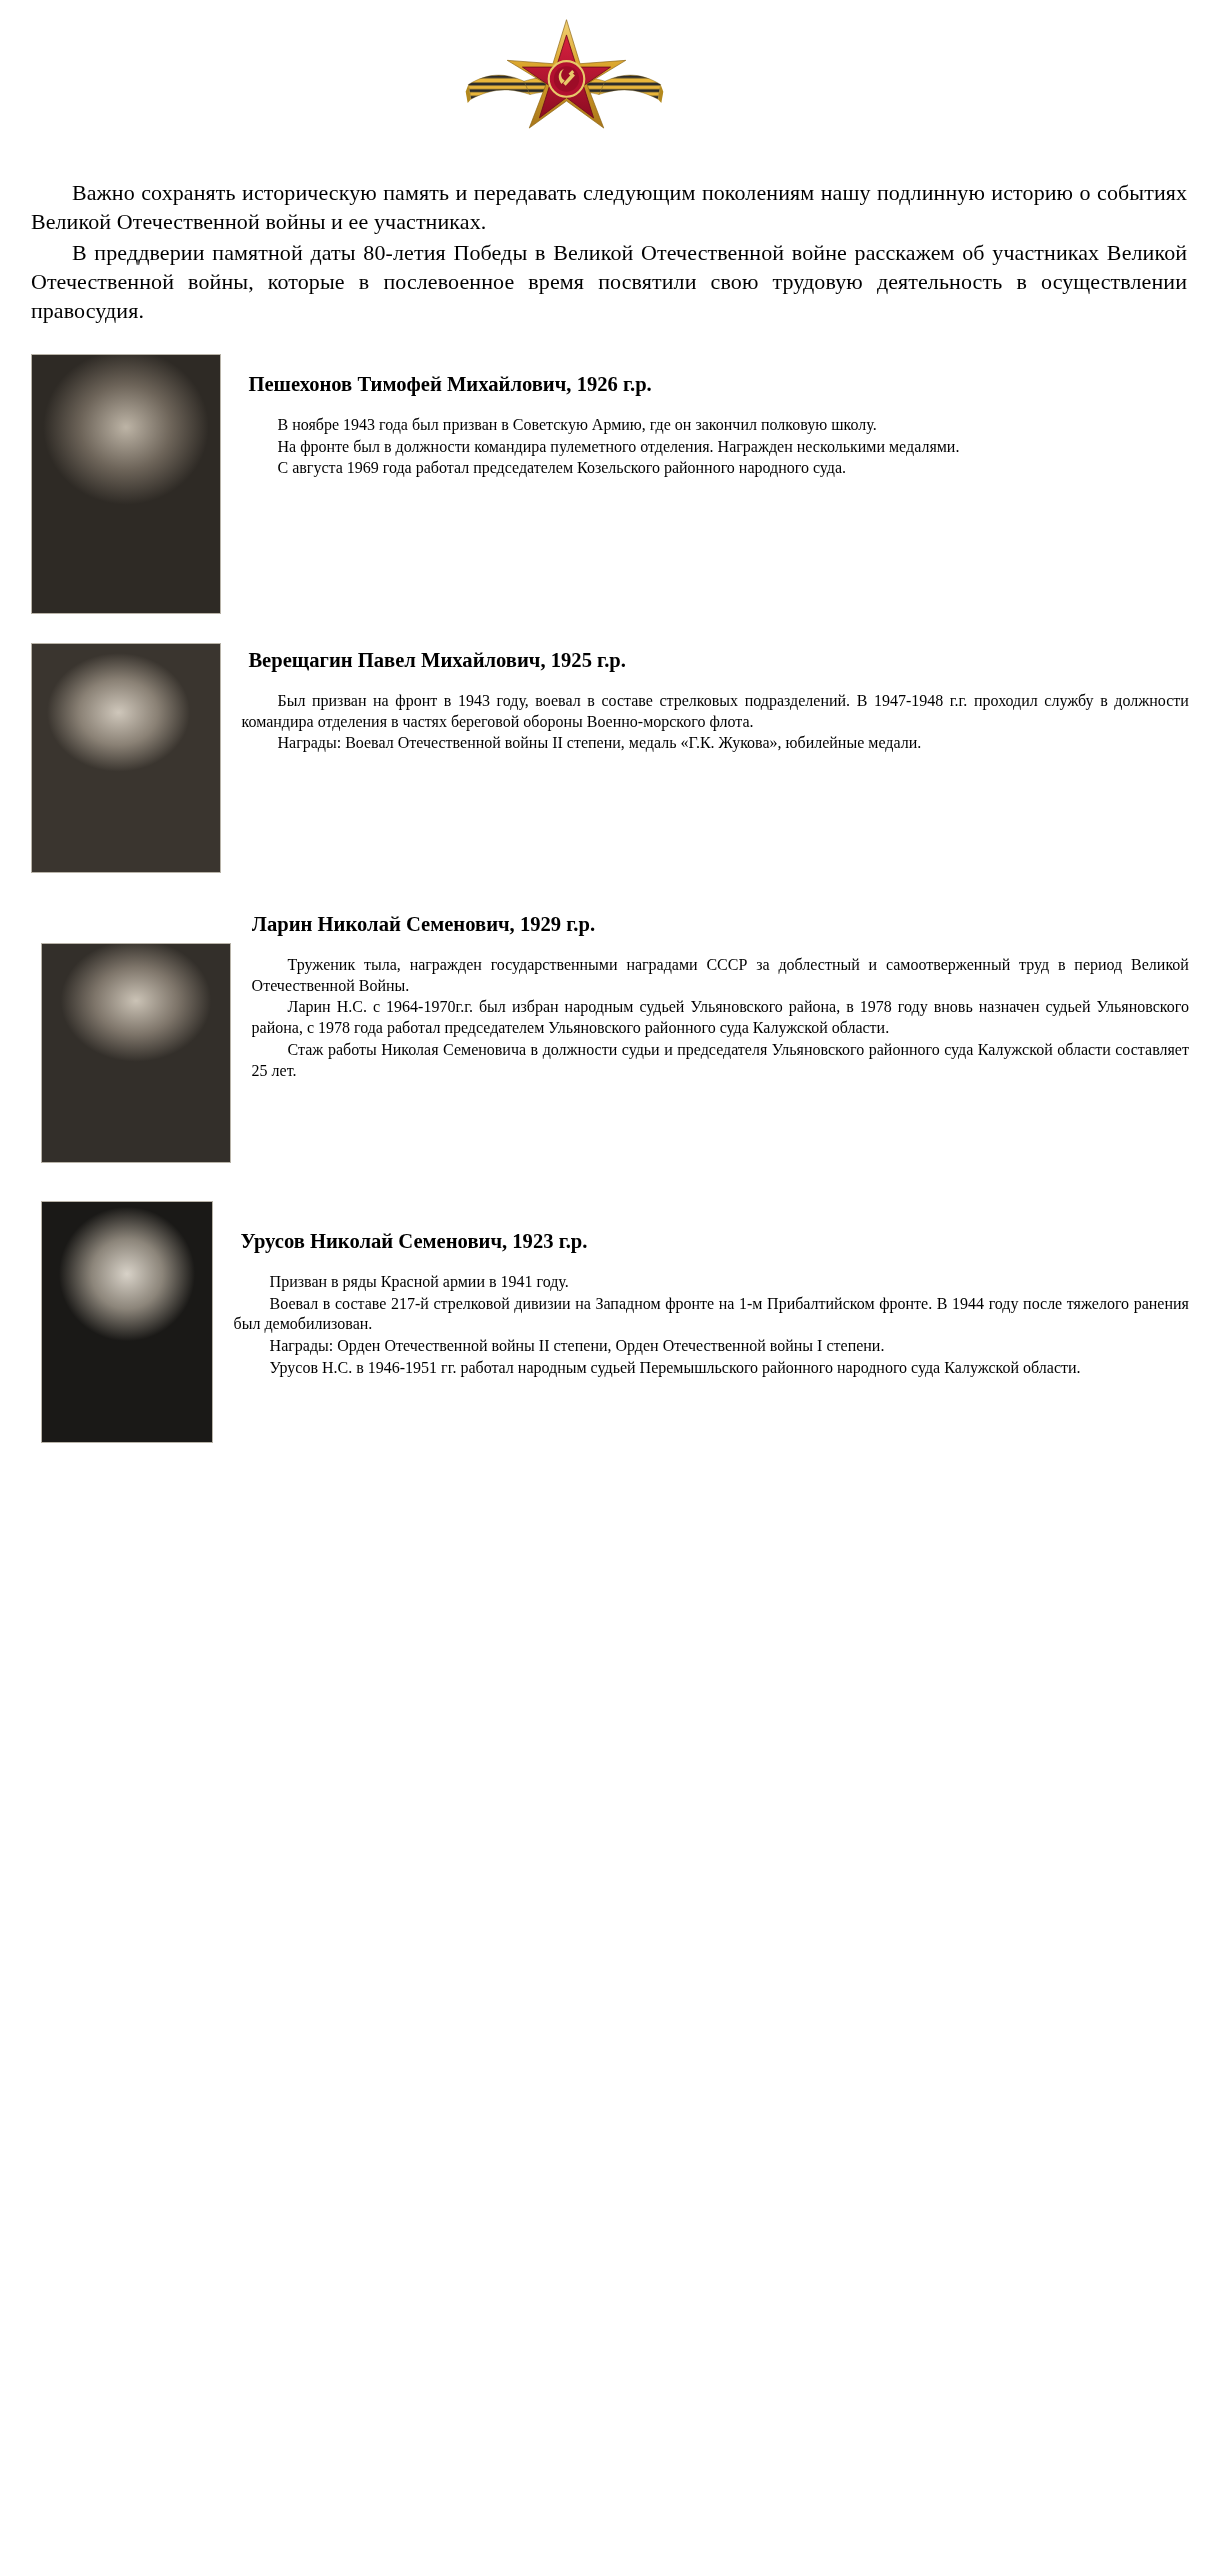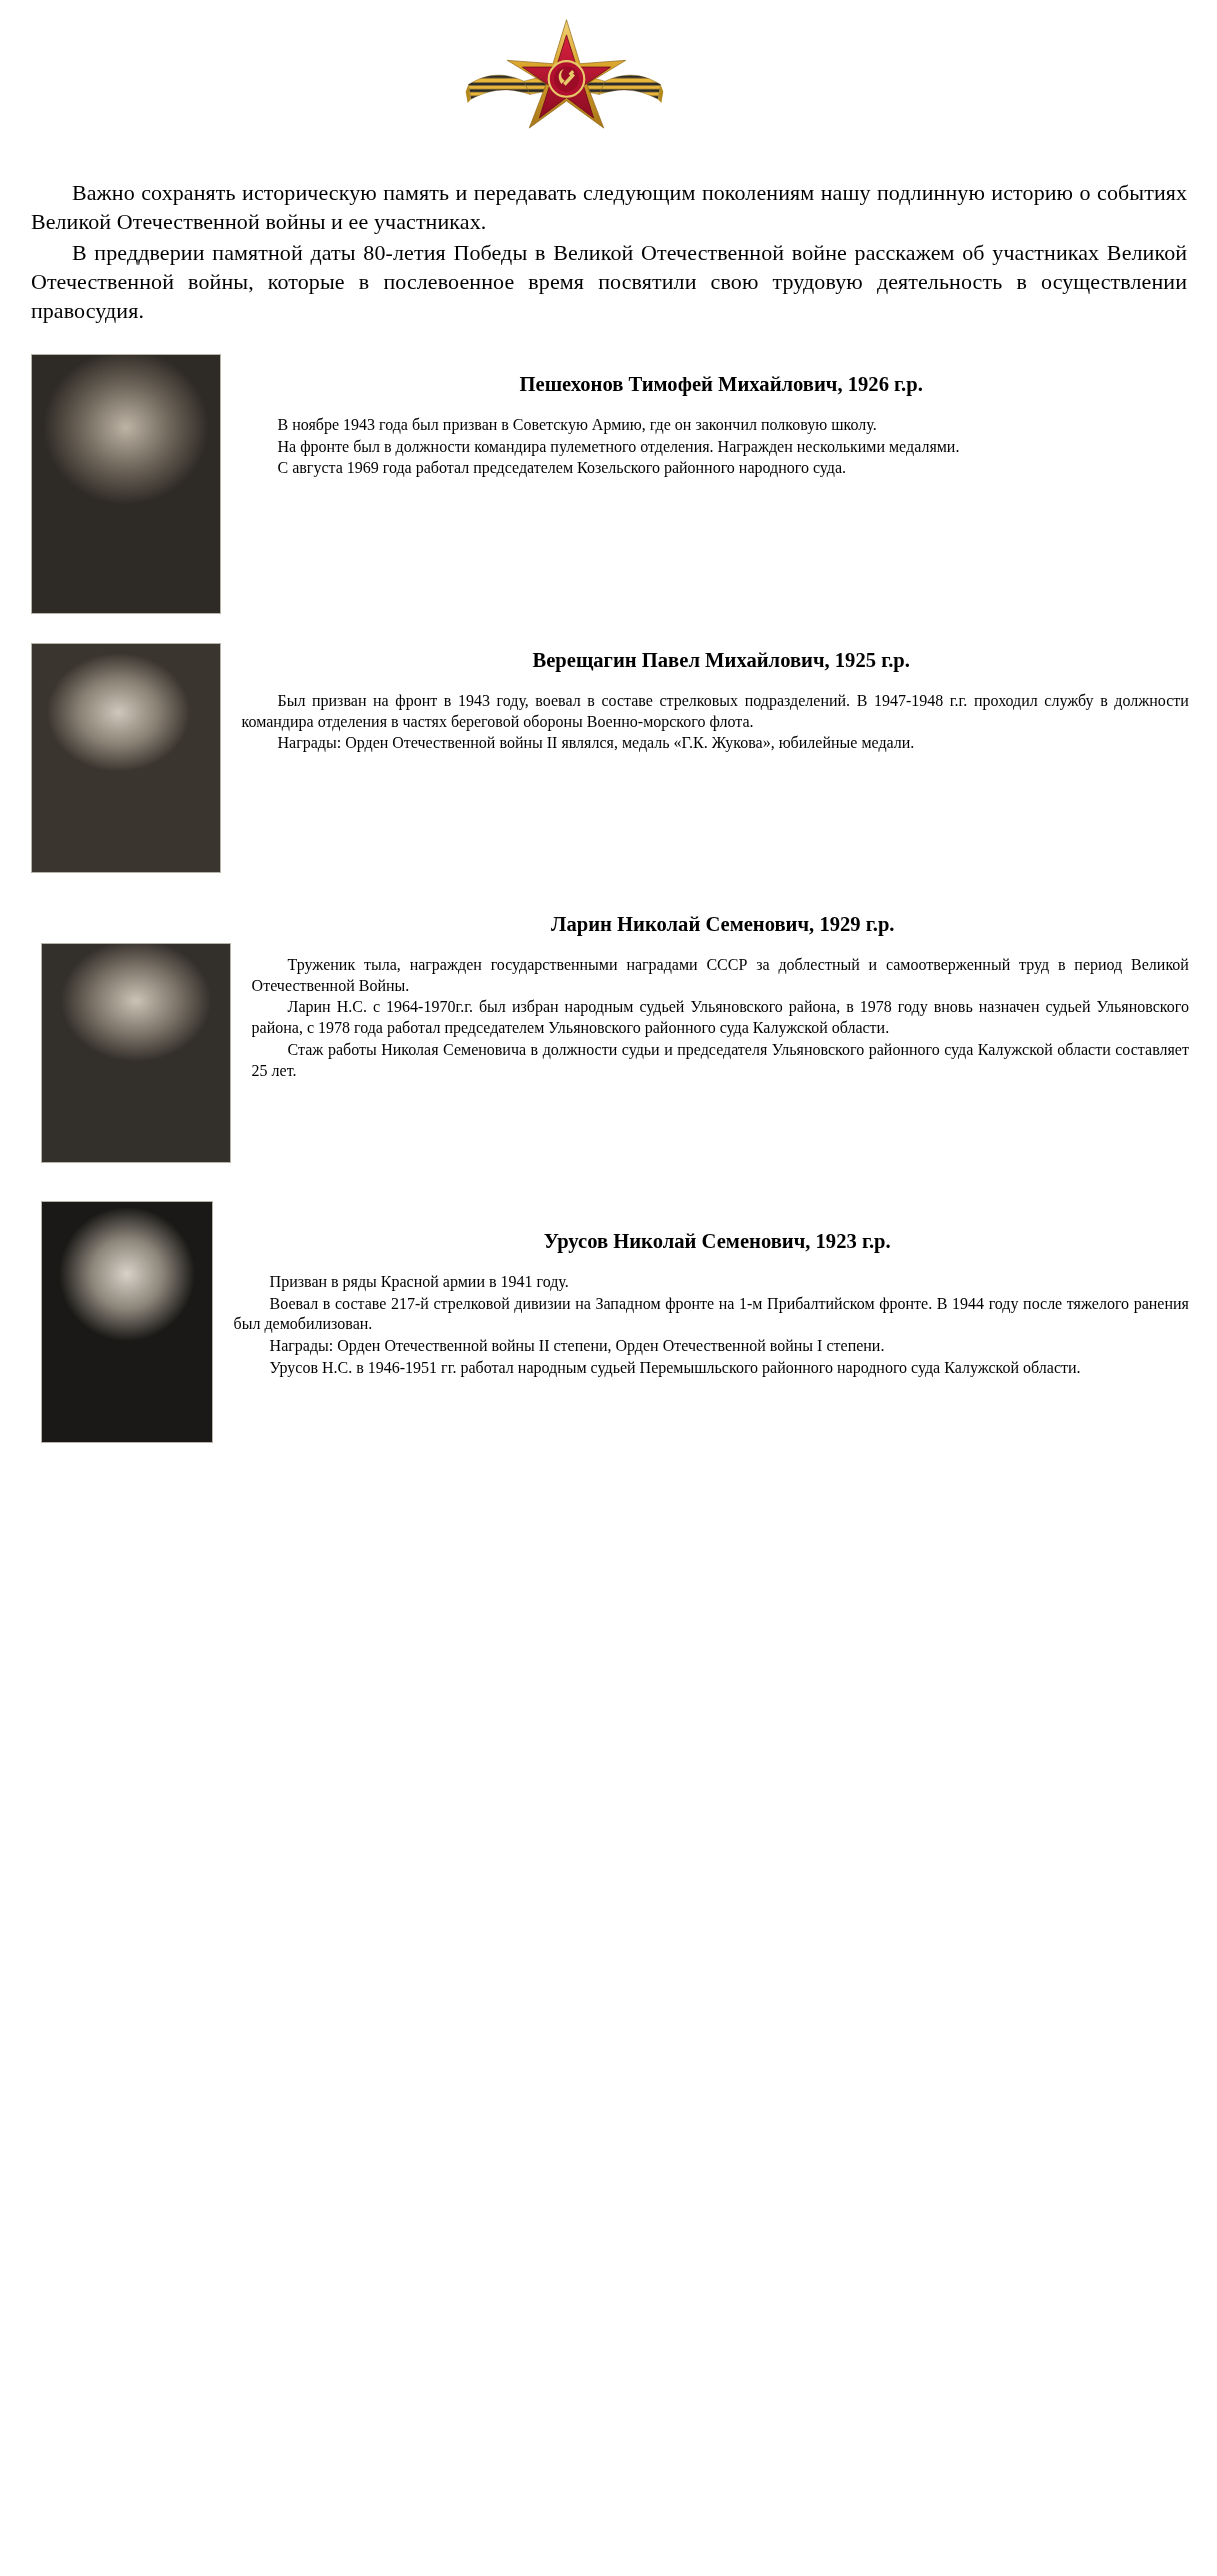--- a/index.html
+++ b/index.html
@@ -74,21 +74,21 @@
     position: relative;
     overflow: hidden;
   }
   .person-body {
     overflow: hidden;
   }
   .person-name {
     font-size: 20.6px;
     font-weight: bold;
     margin: 19px 0 0 0;
-    text-align: center;
+    text-align: left;
     padding-left: 6.9px;
   }
   .person-text {
     font-size: 16px;
     line-height: 1.3;
     text-align: justify;
     text-justify: inter-word;
     margin-top: 19px;
     padding-right: 5.1px;
   }
@@ -204,21 +204,21 @@
   </div>
 
   <div class="person p2">
     <div class="photo">
       <div class="ph-inner ph2"></div>
     </div>
     <div class="person-body">
       <div class="person-name">Верещагин Павел Михайлович, 1925 г.р.</div>
       <div class="person-text">
         <p>Был призван на фронт в 1943 году, воевал в составе стрелковых подразделений. В 1947-1948 г.г. проходил службу в должности командира отделения в частях береговой обороны Военно-морского флота.</p>
-        <p>Награды: Орден Отечественной войны II являлся, медаль «Г.К. Жукова», юбилейные медали.</p>
+        <p>Награды: Воевал Отечественной войны II степени, медаль «Г.К. Жукова», юбилейные медали.</p>
       </div>
     </div>
   </div>
 
   <div class="person p3">
     <div class="photo">
       <div class="ph-inner ph3"></div>
     </div>
     <div class="person-body">
       <div class="person-name">Ларин Николай Семенович, 1929 г.р.</div>

